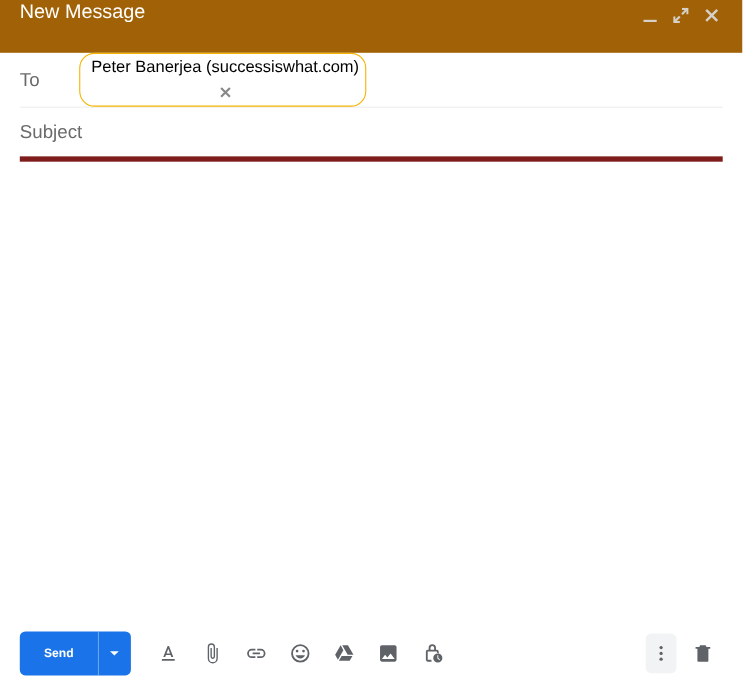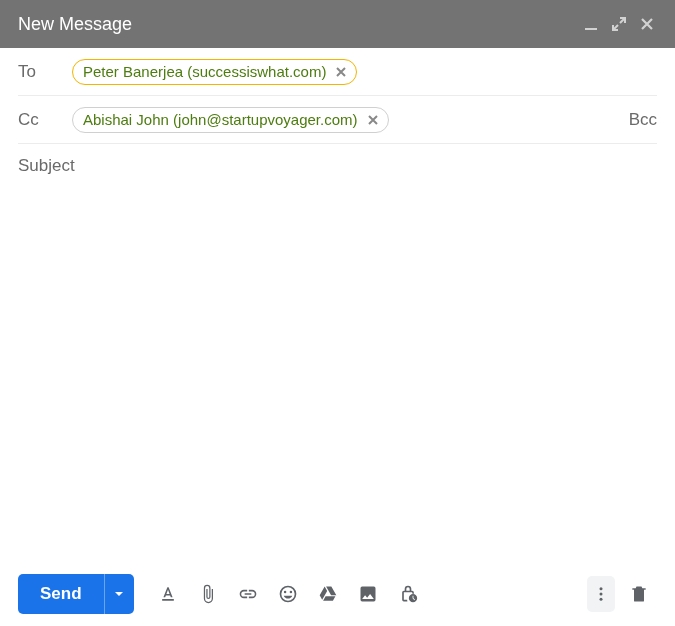--- a/index.html
+++ b/index.html
@@ -6,24 +6,23 @@
   html, body { margin:0; padding:0; }
   body {
     font-family: Arial, Helvetica, sans-serif;
     background: #fff;
     width: 675px;
     height: 626px;
     overflow: hidden;
     position: relative;
   }
   .titlebar {
-    background: #737373;
+    background: #a16207;
     height: 48px;
     display: flex;
-    align-items: center;
     padding: 0 14px 0 18px;
     color: #fff;
   }
   .titlebar .title {
     flex: 1;
     font-size: 18px;
     font-weight: 400;
   }
   .titlebar .win-btn {
     width: 28px;
@@ -52,23 +51,24 @@
     width: 28px;
     flex: none;
   }
   .chip {
     display:inline-flex;
     align-items:center;
     border:1px solid #d0d0d0;
     border-radius: 14px;
     padding: 3px 6px 3px 10px;
     font-size: 15px;
-    color:#4d7c0f;
+    color:#000000;
     background:#fff;
     gap:6px;
+    flex-direction:column;
   }
   .chip.active {
     border-color: #f4b400;
   }
   .chip .chip-x {
     width:18px; height:18px;
     display:flex; align-items:center; justify-content:center;
     cursor:pointer;
   }
   .bcc-link {
@@ -113,21 +113,21 @@
     height:40px;
     border-radius:5px;
     overflow:hidden;
     background:#1a73e8;
     color:#fff;
   }
   .send-btn {
     display:flex;
     align-items:center;
     padding: 0 22px;
-    font-size:17px;
+    font-size:11px;
     font-weight:600;
     cursor:pointer;
   }
   .send-more {
     width:30px;
     display:flex; align-items:center; justify-content:center;
     border-left:1px solid rgba(255,255,255,.35);
     cursor:pointer;
   }
   .icon-row {
@@ -184,32 +184,20 @@
     <span class="chip active">
       <span>Peter Banerjea (successiswhat.com)</span>
       <span class="chip-x">
         <svg width="12" height="12" viewBox="0 0 12 12" stroke="#888" stroke-width="2">
             <path d="M2 2 L10 10 M10 2 L2 10"></path>
           </svg>
       </span>
     </span>
   </div>
 
-  <div class="row">
-    <div class="lbl">Cc</div>
-    <span class="chip">
-      <span>Abishai John (john@startupvoyager.com)</span>
-      <span class="chip-x">
-        <svg width="12" height="12" viewBox="0 0 12 12" stroke="#888" stroke-width="2">
-            <path d="M2 2 L10 10 M10 2 L2 10"></path>
-          </svg>
-      </span>
-    </span>
-    <span class="bcc-link">Bcc</span>
-  </div>
 
   <div class="row" style="border-bottom:5px solid #7f1d1d;">
     <input class="subject-input" value="" placeholder="Subject" style="">
   </div>
 </div>
 
 <textarea class="body-area" style=""></textarea>
 
 <div class="toolbar">
   <div class="send-group">

